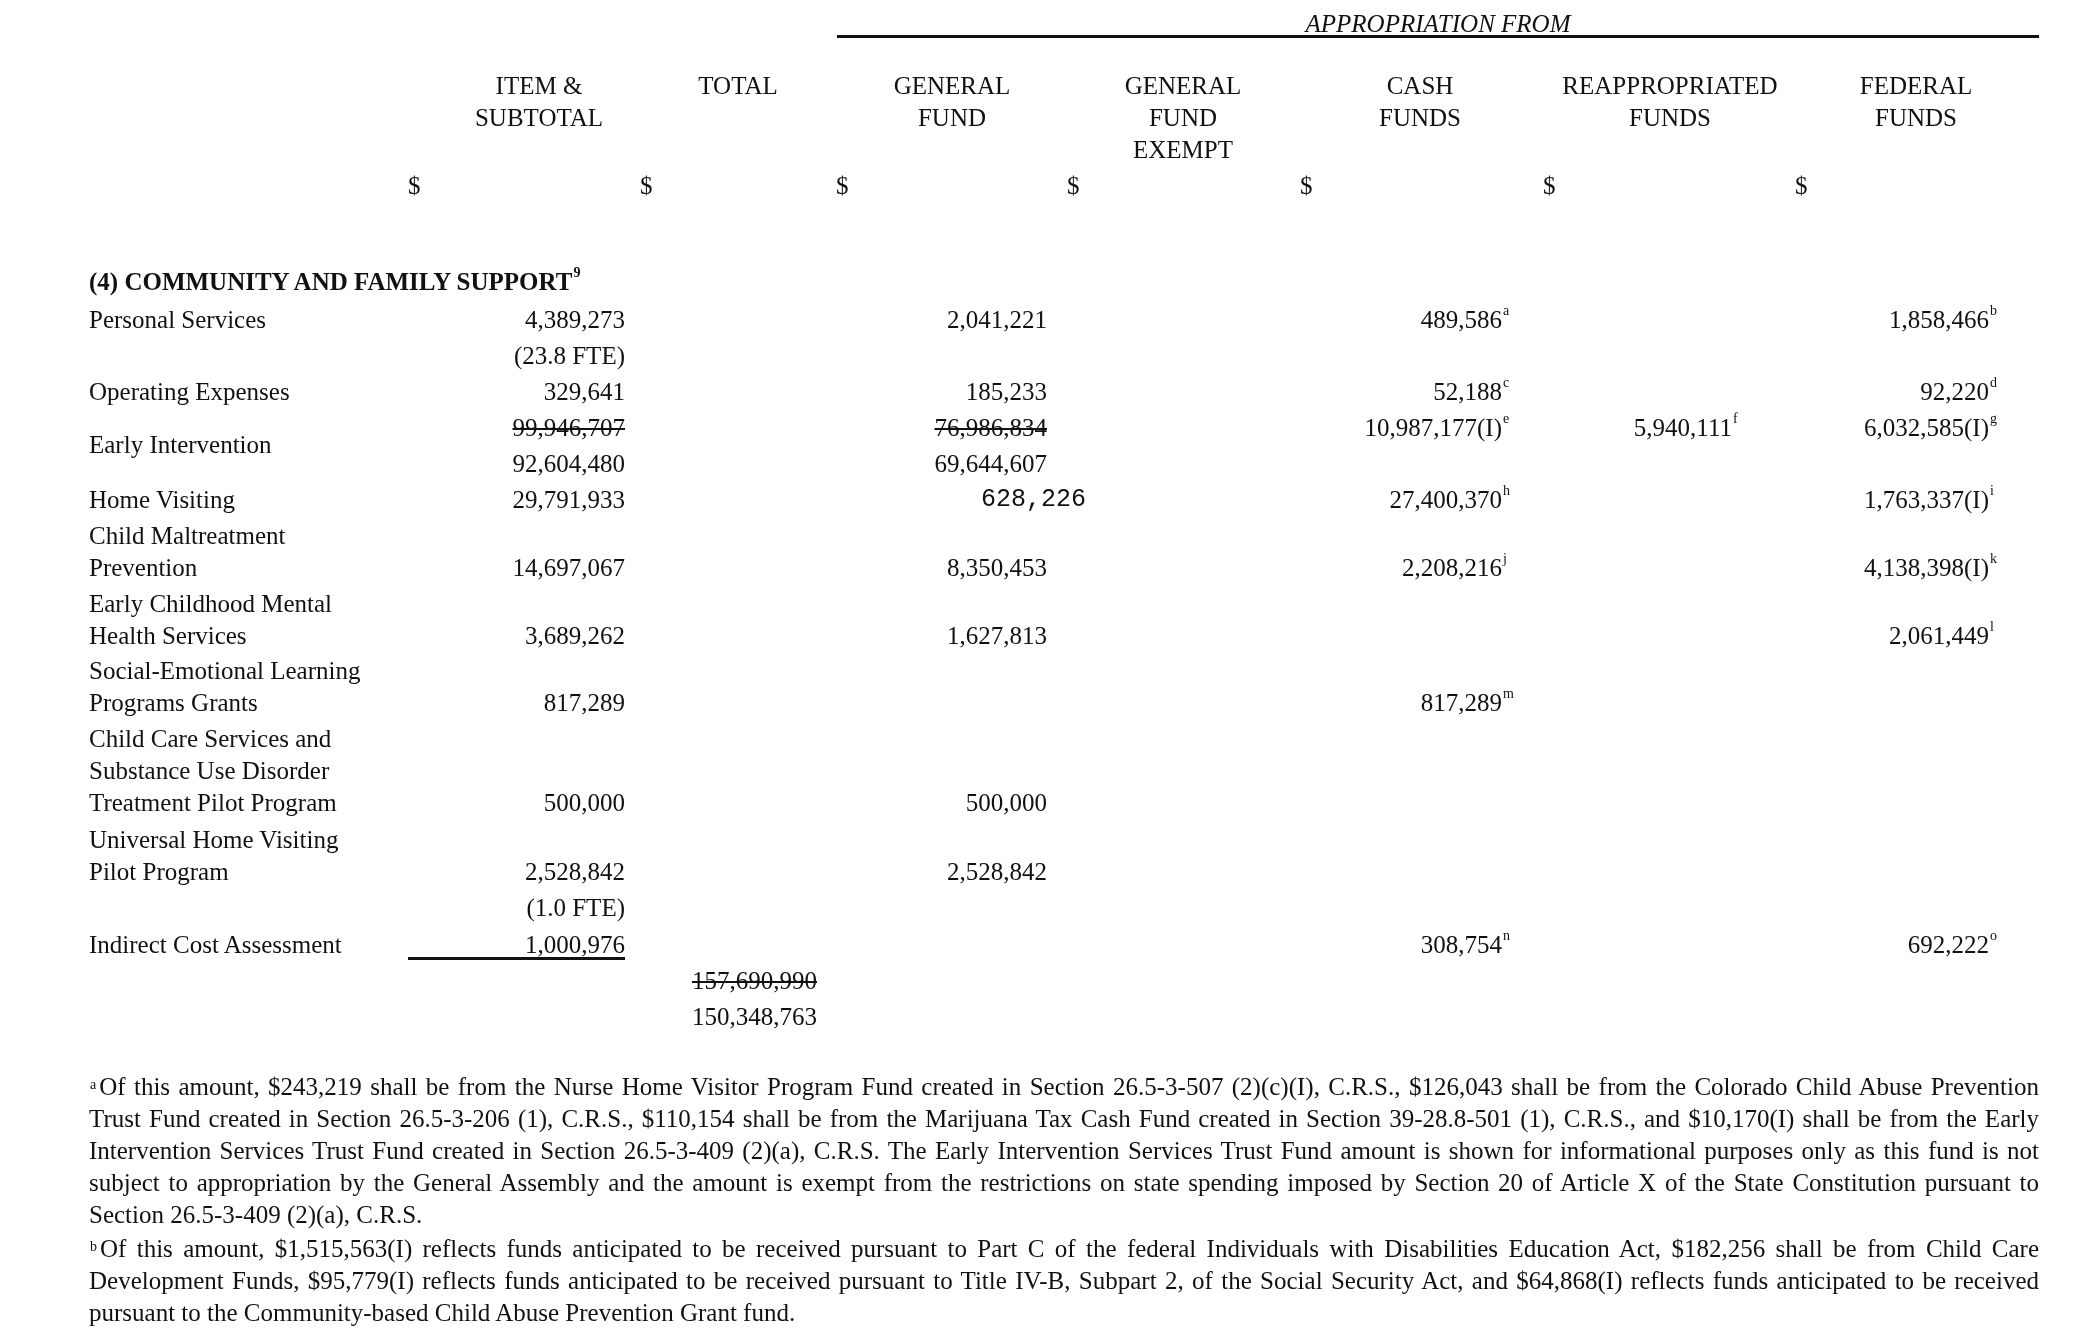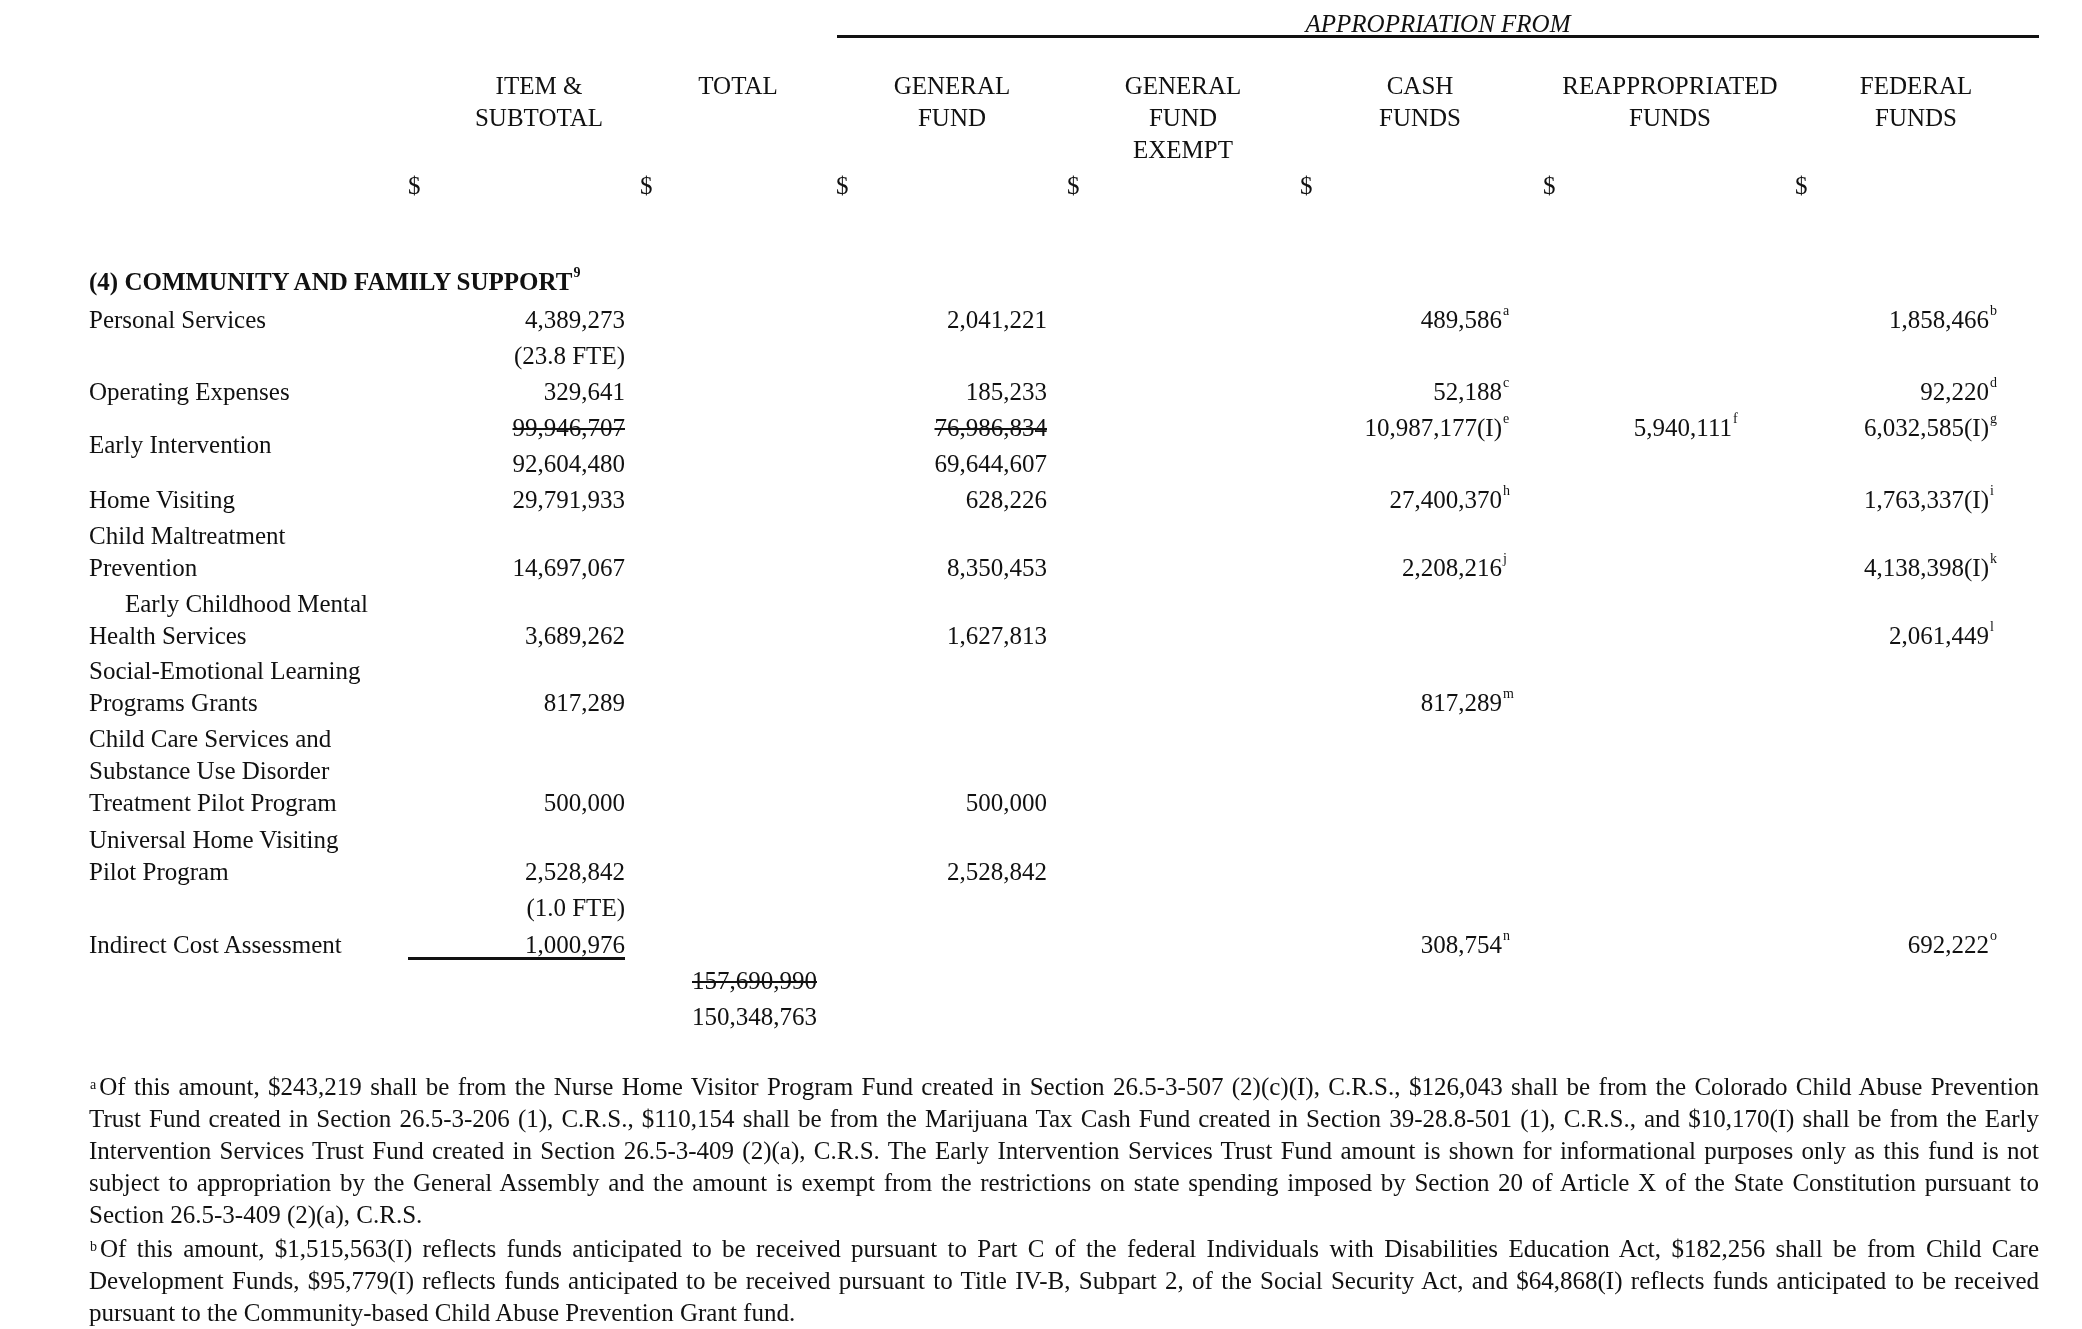--- a/index.html
+++ b/index.html
@@ -82,32 +82,32 @@
     <div class="abs r strike" style="left:325px; width:300px; top:415px;"><span>99,946,707</span></div>
     <div class="abs r strike" style="left:747px; width:300px; top:415px;"><span>76,986,834</span></div>
     <div class="abs r" style="left:325px; width:300px; top:451px;"><span>92,604,480</span></div>
     <div class="abs r" style="left:747px; width:300px; top:451px;text-align:right;"><span>69,644,607</span></div>
     <div class="abs r" style="left: 1202px; width: 300px; top: 415px; overflow: visible;"><span>10,987,177(I)</span><sup style="position: absolute; left: 100%; top: -3px;">e</sup></div>
     <div class="abs r" style="left: 1432px; width: 300px; top: 415px; overflow: visible;"><span>5,940,111</span><sup style="position: absolute; left: 100%; top: -3px;">f</sup></div>
     <div class="abs r" style="left: 1689px; width: 300px; top: 415px; overflow: visible;"><span>6,032,585(I)</span><sup style="position: absolute; left: 100%; top: -3px;">g</sup></div>
     <div></div>
     <div class="abs" style="left:89px; top:487px;">Home Visiting</div>
     <div class="abs r" style="left:325px; width:300px; top:487px;"><span>29,791,933</span></div>
-    <div class="abs r" style="left:747px; width:300px; top:487px;"><span>628,226</span></div>
+    <div class="abs r" style="left:786px; width:300px; top:487px;font-family:Liberation Mono, monospace;"><span>628,226</span></div>
     <div class="abs r" style="left: 1202px; width: 300px; top: 487px; overflow: visible;"><span>27,400,370</span><sup style="position: absolute; left: 100%; top: -3px;">h</sup></div>
     <div class="abs r" style="left: 1689px; width: 300px; top: 487px; overflow: visible;"><span>1,763,337(I)</span><sup style="position: absolute; left: 100%; top: -3px;">i</sup></div>
     <div></div>
     <div class="abs" style="left:89px; top:523px;">Child Maltreatment</div>
     <div class="abs" style="left:89px; top:555px;">Prevention</div>
     <div class="abs r" style="left:325px; width:300px; top:555px;"><span>14,697,067</span></div>
     <div class="abs r" style="left:747px; width:300px; top:555px;"><span>8,350,453</span></div>
     <div class="abs r" style="left: 1202px; width: 300px; top: 555px; overflow: visible;"><span>2,208,216</span><sup style="position: absolute; left: 100%; top: -3px;">j</sup></div>
     <div class="abs r" style="left: 1689px; width: 300px; top: 555px; overflow: visible;"><span>4,138,398(I)</span><sup style="position: absolute; left: 100%; top: -3px;">k</sup></div>
     <div></div>
-    <div class="abs" style="left:89px; top:591px;margin-left:36px;">Early Childhood Mental</div>
+    <div class="abs" style="left:89px; top:591px;">Early Childhood Mental</div>
     <div class="abs" style="left:89px; top:623px;">Health Services</div>
     <div class="abs r" style="left:325px; width:300px; top:623px;"><span>3,689,262</span></div>
     <div class="abs r" style="left:747px; width:300px; top:623px;"><span>1,627,813</span></div>
     <div class="abs r" style="left: 1689px; width: 300px; top: 623px; overflow: visible;"><span>2,061,449</span><sup style="position: absolute; left: 100%; top: -3px;">l</sup></div>
     <div></div>
     <div class="abs" style="left:89px; top:658px;">Social-Emotional Learning</div>
     <div class="abs" style="left:89px; top:690px;">Programs Grants</div>
     <div class="abs r" style="left:325px; width:300px; top:690px;"><span>817,289</span></div>
     <div class="abs r" style="left: 1202px; width: 300px; top: 690px; overflow: visible;"><span>817,289</span><sup style="position: absolute; left: 100%; top: -3px;">m</sup></div>
     <div></div>

